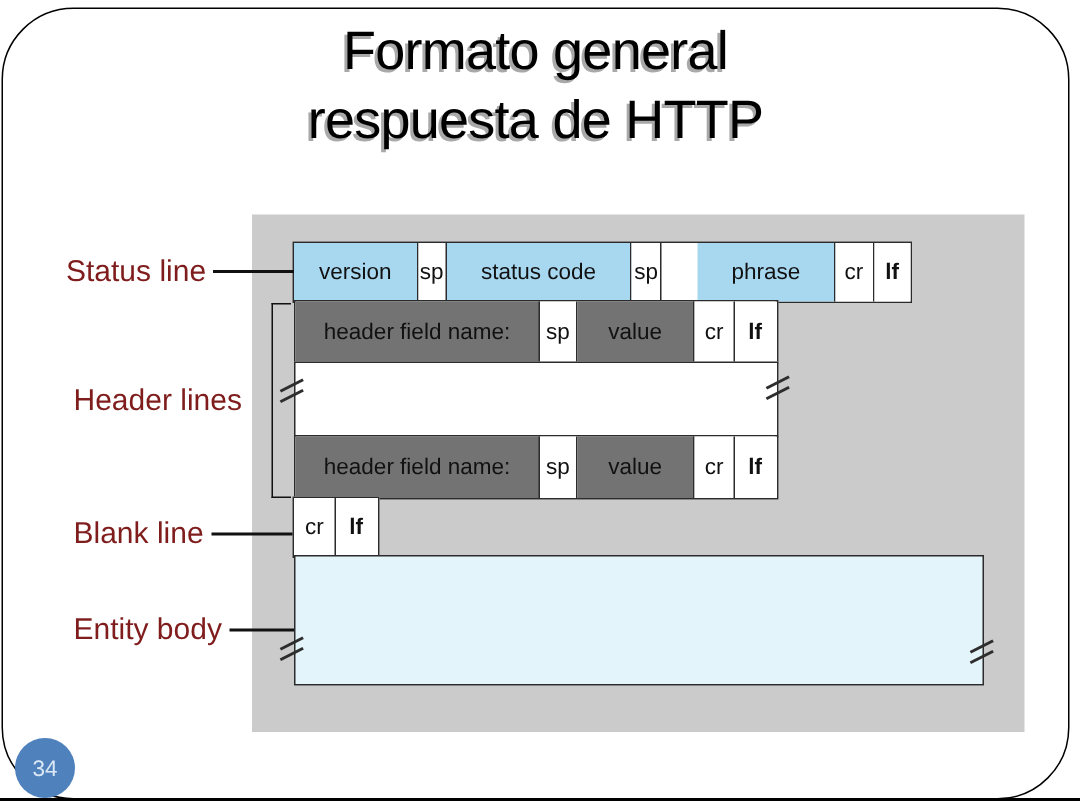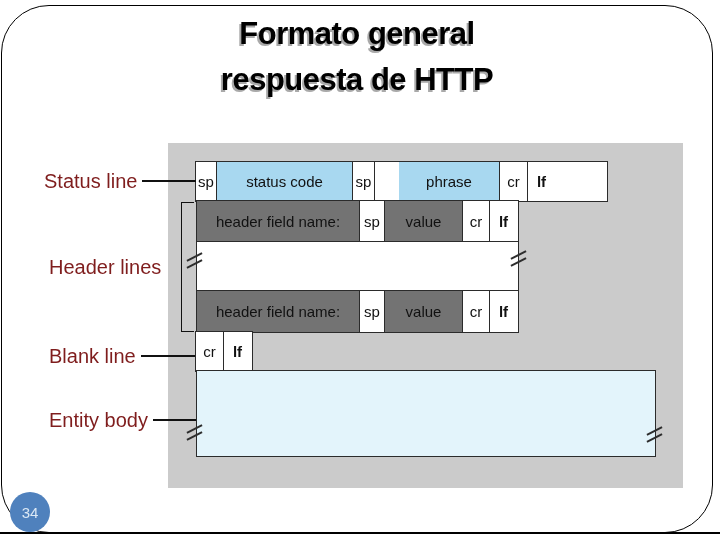--- a/index.html
+++ b/index.html
@@ -11,21 +11,21 @@
   .slide-border{
     position:absolute;left:1px;top:5px;width:710px;height:526px;
     border:1.5px solid #000;border-radius:48px;background:transparent;
   }
   .bottom-edge{
     position:absolute;left:0;top:532px;width:720px;height:2px;background:#000;
   }
   
   .title{
     position:absolute;left:0;top:11px;width:714px;text-align:center;
-    font-size:31px;line-height:46px;font-weight:bold;color:#000;
+    font-size:36px;line-height:46px;font-weight:normal;color:#000;
     text-shadow:-2px 2px 0 #a9a9a9;letter-spacing:-0.5px;
   }
   
   .gray-panel{
     position:absolute;left:168px;top:143px;width:515px;height:345px;
     background:#cbcbcb;
   }
   
   .row{
     position:absolute;display:flex;box-sizing:border-box;
@@ -85,20 +85,21 @@
 <div class="bottom-edge"></div>
 
 <div class="title">
   <div>Formato general</div>
   <div>respuesta de HTTP</div>
 </div>
 
 <div class="gray-panel"></div>
 
 <div class="row" style="left:195px;top:161px;width:413px;height:41px;">
+  <div class="cell c-blue" style="width:91px;">version</div>
   <div class="cell c-white" style="width:21px;">sp</div>
   <div class="cell c-blue" style="width:136px;">status code</div>
   <div class="cell c-white" style="width:22px;">sp</div>
   <div class="cell c-blue" style="width:101px;margin-left:24px;">phrase</div>
   <div class="cell c-white" style="width:28px;">cr</div>
   <div class="cell c-white bold" style="width:27px;">lf</div>
 </div>
 
 <div class="row" style="left:196px;top:200px;width:323px;height:43px;">
   <div class="cell c-light" style="width:163px;">header field name:</div>

